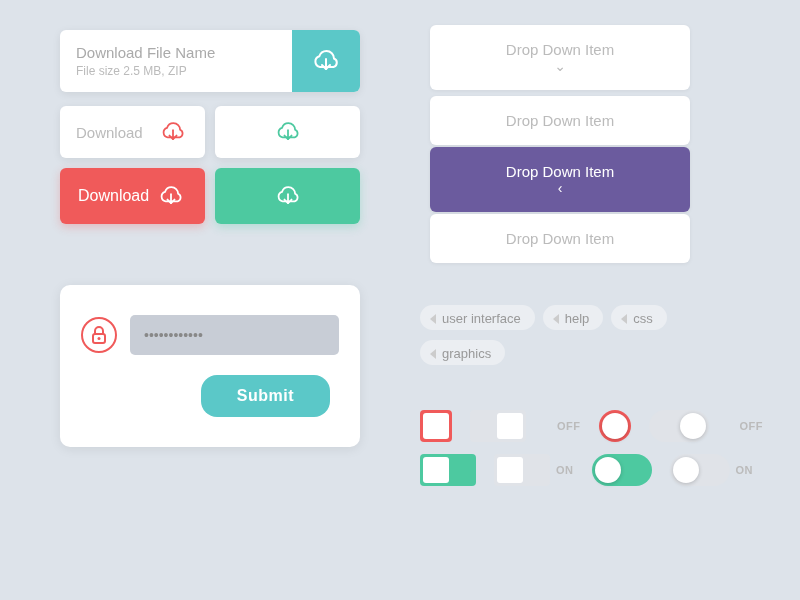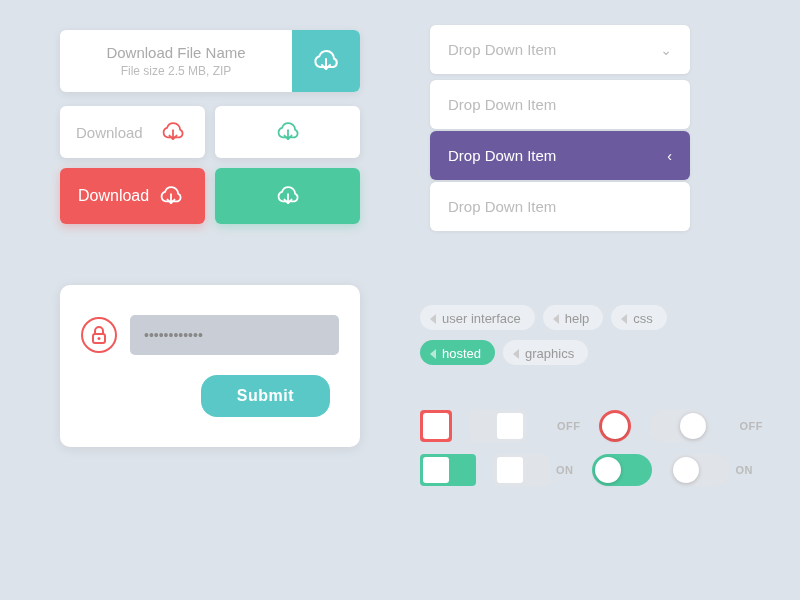--- a/index.html
+++ b/index.html
@@ -11,21 +11,20 @@
       overflow: hidden;
       position: relative;
     }
 
     
     .download-panel {
       position: absolute;
       top: 30px;
       left: 60px;
       width: 300px;
-      text-align: center;
     }
 
     .download-file-card {
       background: white;
       border-radius: 6px;
       display: flex;
       align-items: stretch;
       overflow: hidden;
       box-shadow: 0 2px 8px rgba(0,0,0,0.08);
       margin-bottom: 14px;
@@ -167,20 +166,21 @@
       border-radius: 6px;
       padding: 16px 18px;
       margin-bottom: 2px;
       display: flex;
       align-items: center;
       justify-content: space-between;
       font-size: 15px;
       color: #bbb;
       cursor: pointer;
       box-shadow: 0 1px 4px rgba(0,0,0,0.06);
+      flex-direction: column;
     }
     .dropdown-item.selected {
       background: #6b5b9e;
       color: white;
       border-radius: 6px;
     }
     .dropdown-item:first-child {
       border-radius: 6px 6px 6px 6px;
     }
     .chevron-down { font-size: 14px; color: #bbb; }
@@ -406,24 +406,20 @@
     <div class="tag">
       <span class="tag-arrow"></span>
       <span>help</span>
     </div>
     <div class="tag">
       <span class="tag-arrow"></span>
       <span>css</span>
     </div>
   </div>
   <div class="tags-row">
-    <div class="tag active">
-      <span class="tag-arrow"></span>
-      <span>hosted</span>
-    </div>
     <div class="tag">
       <span class="tag-arrow"></span>
       <span>graphics</span>
     </div>
   </div>
 </div>
 
 <div class="toggles-panel">
 
   <div class="toggles-row">

